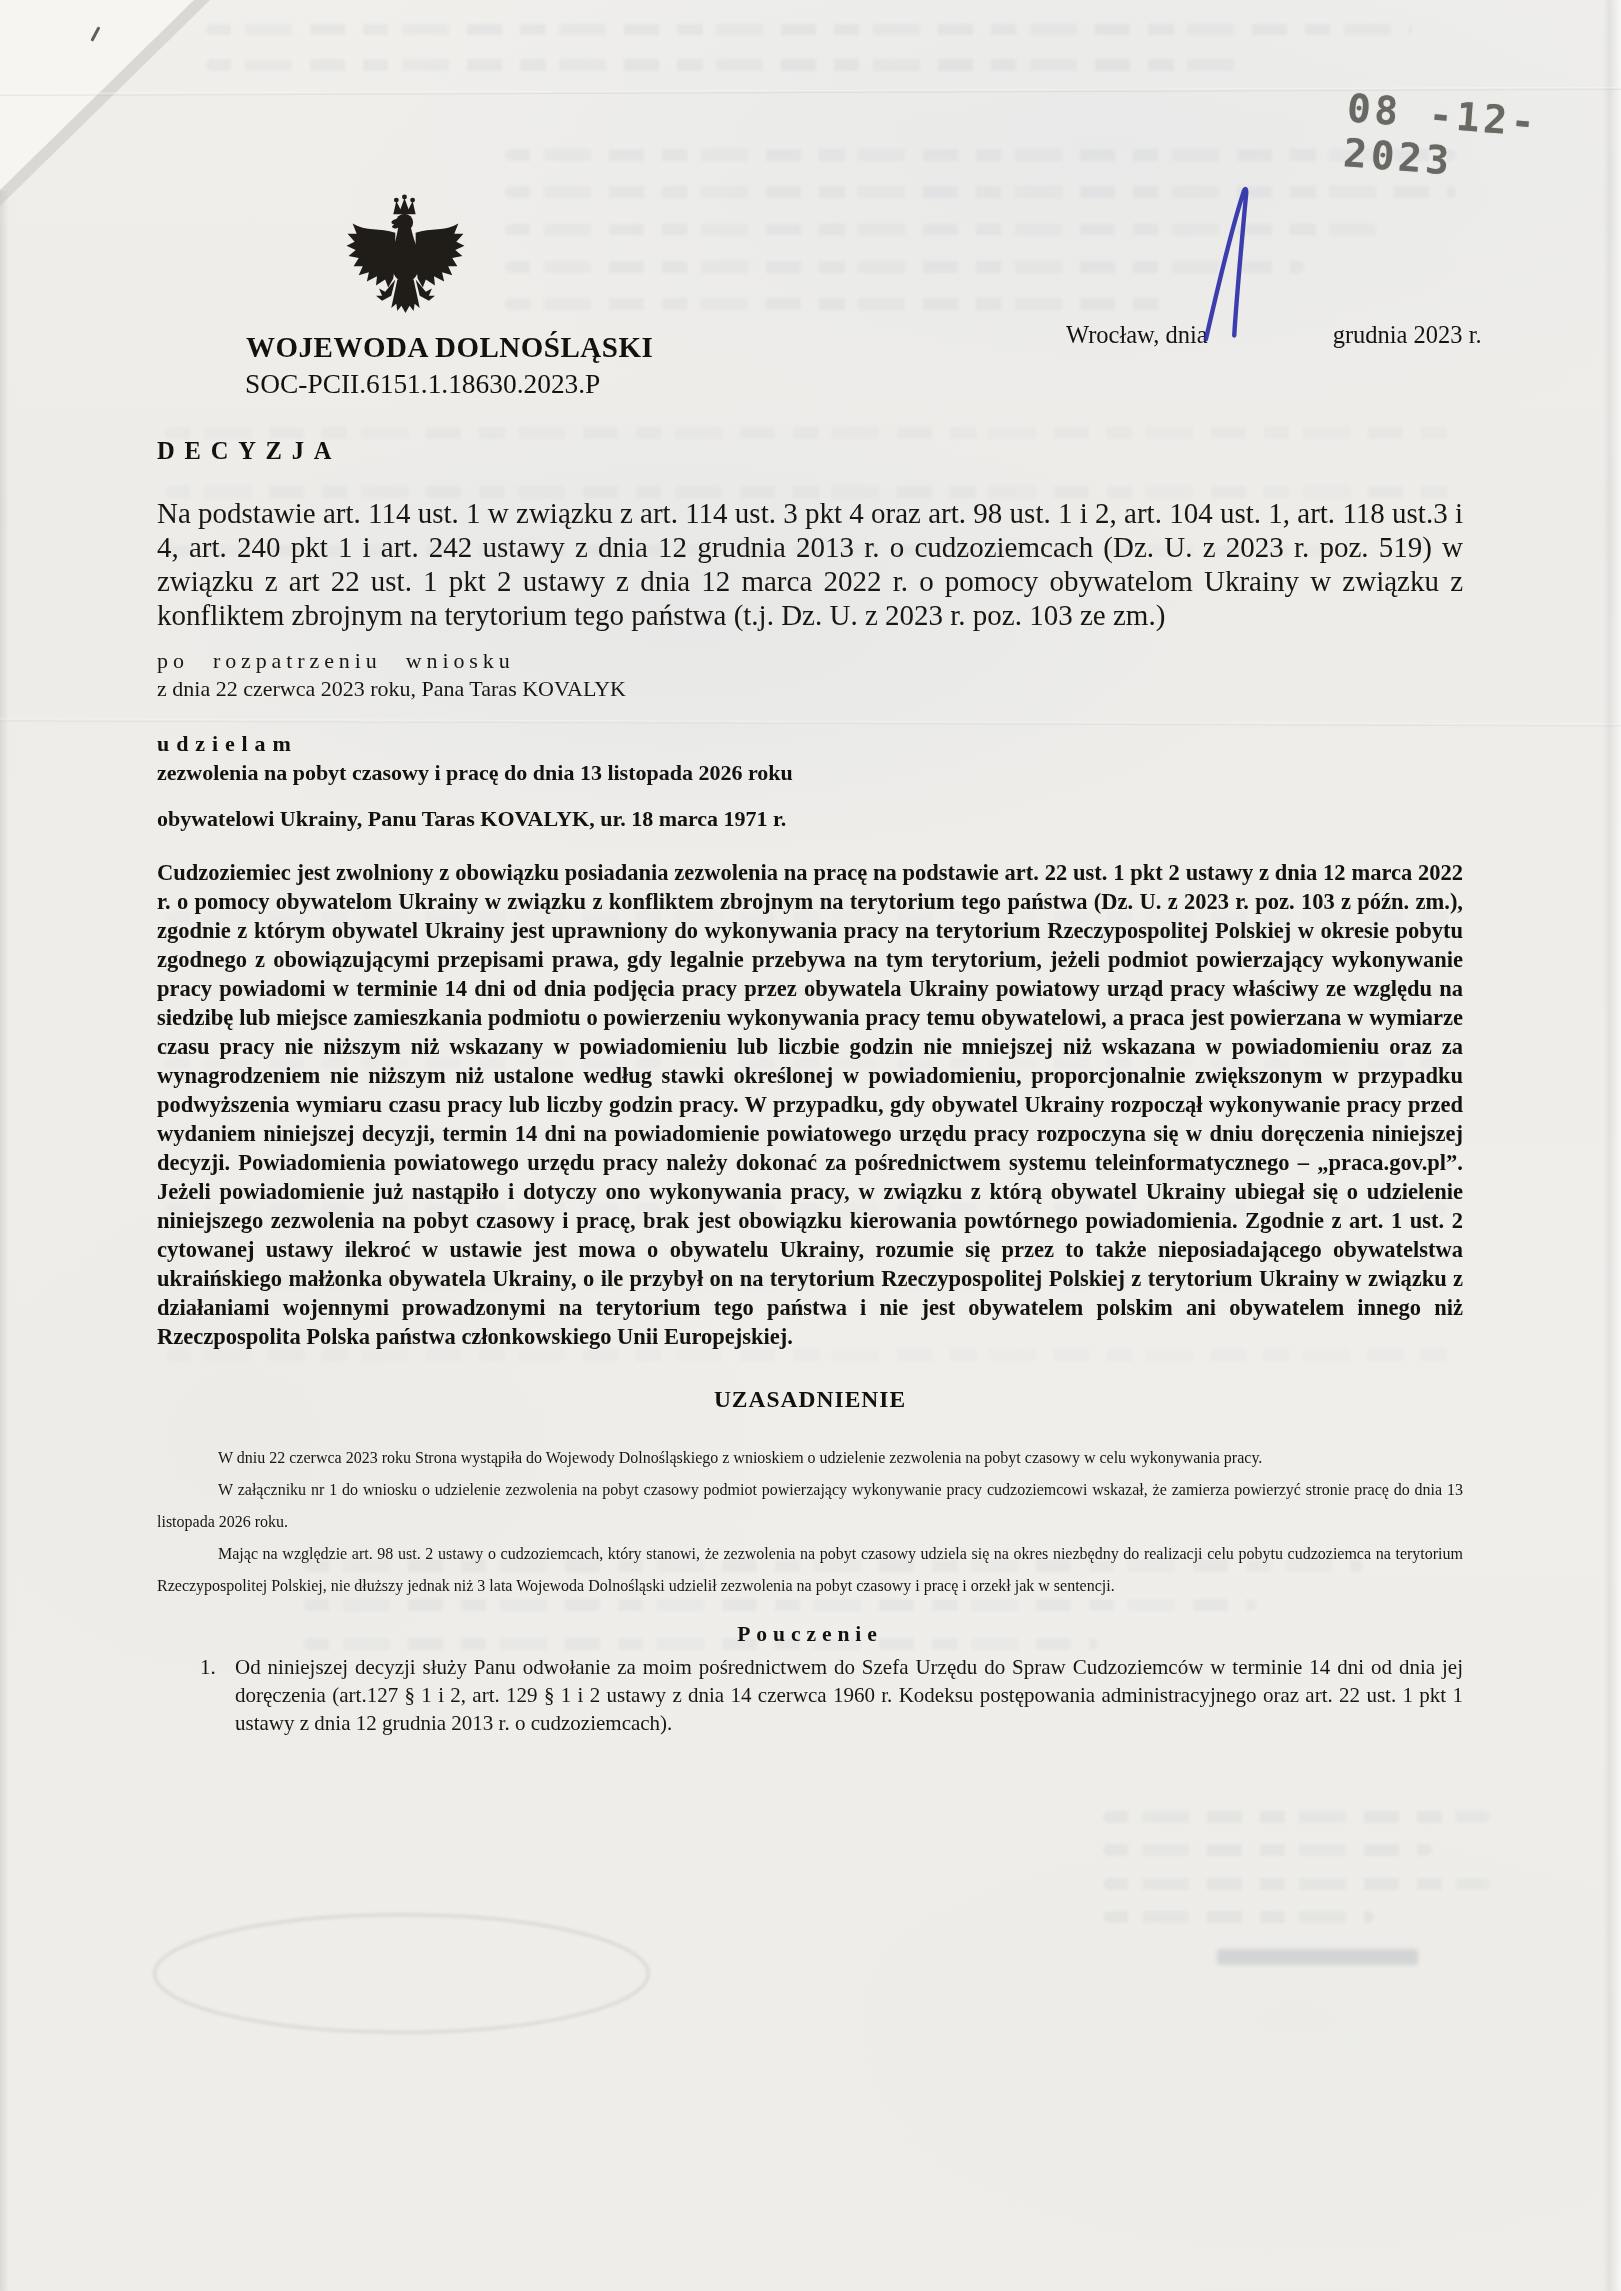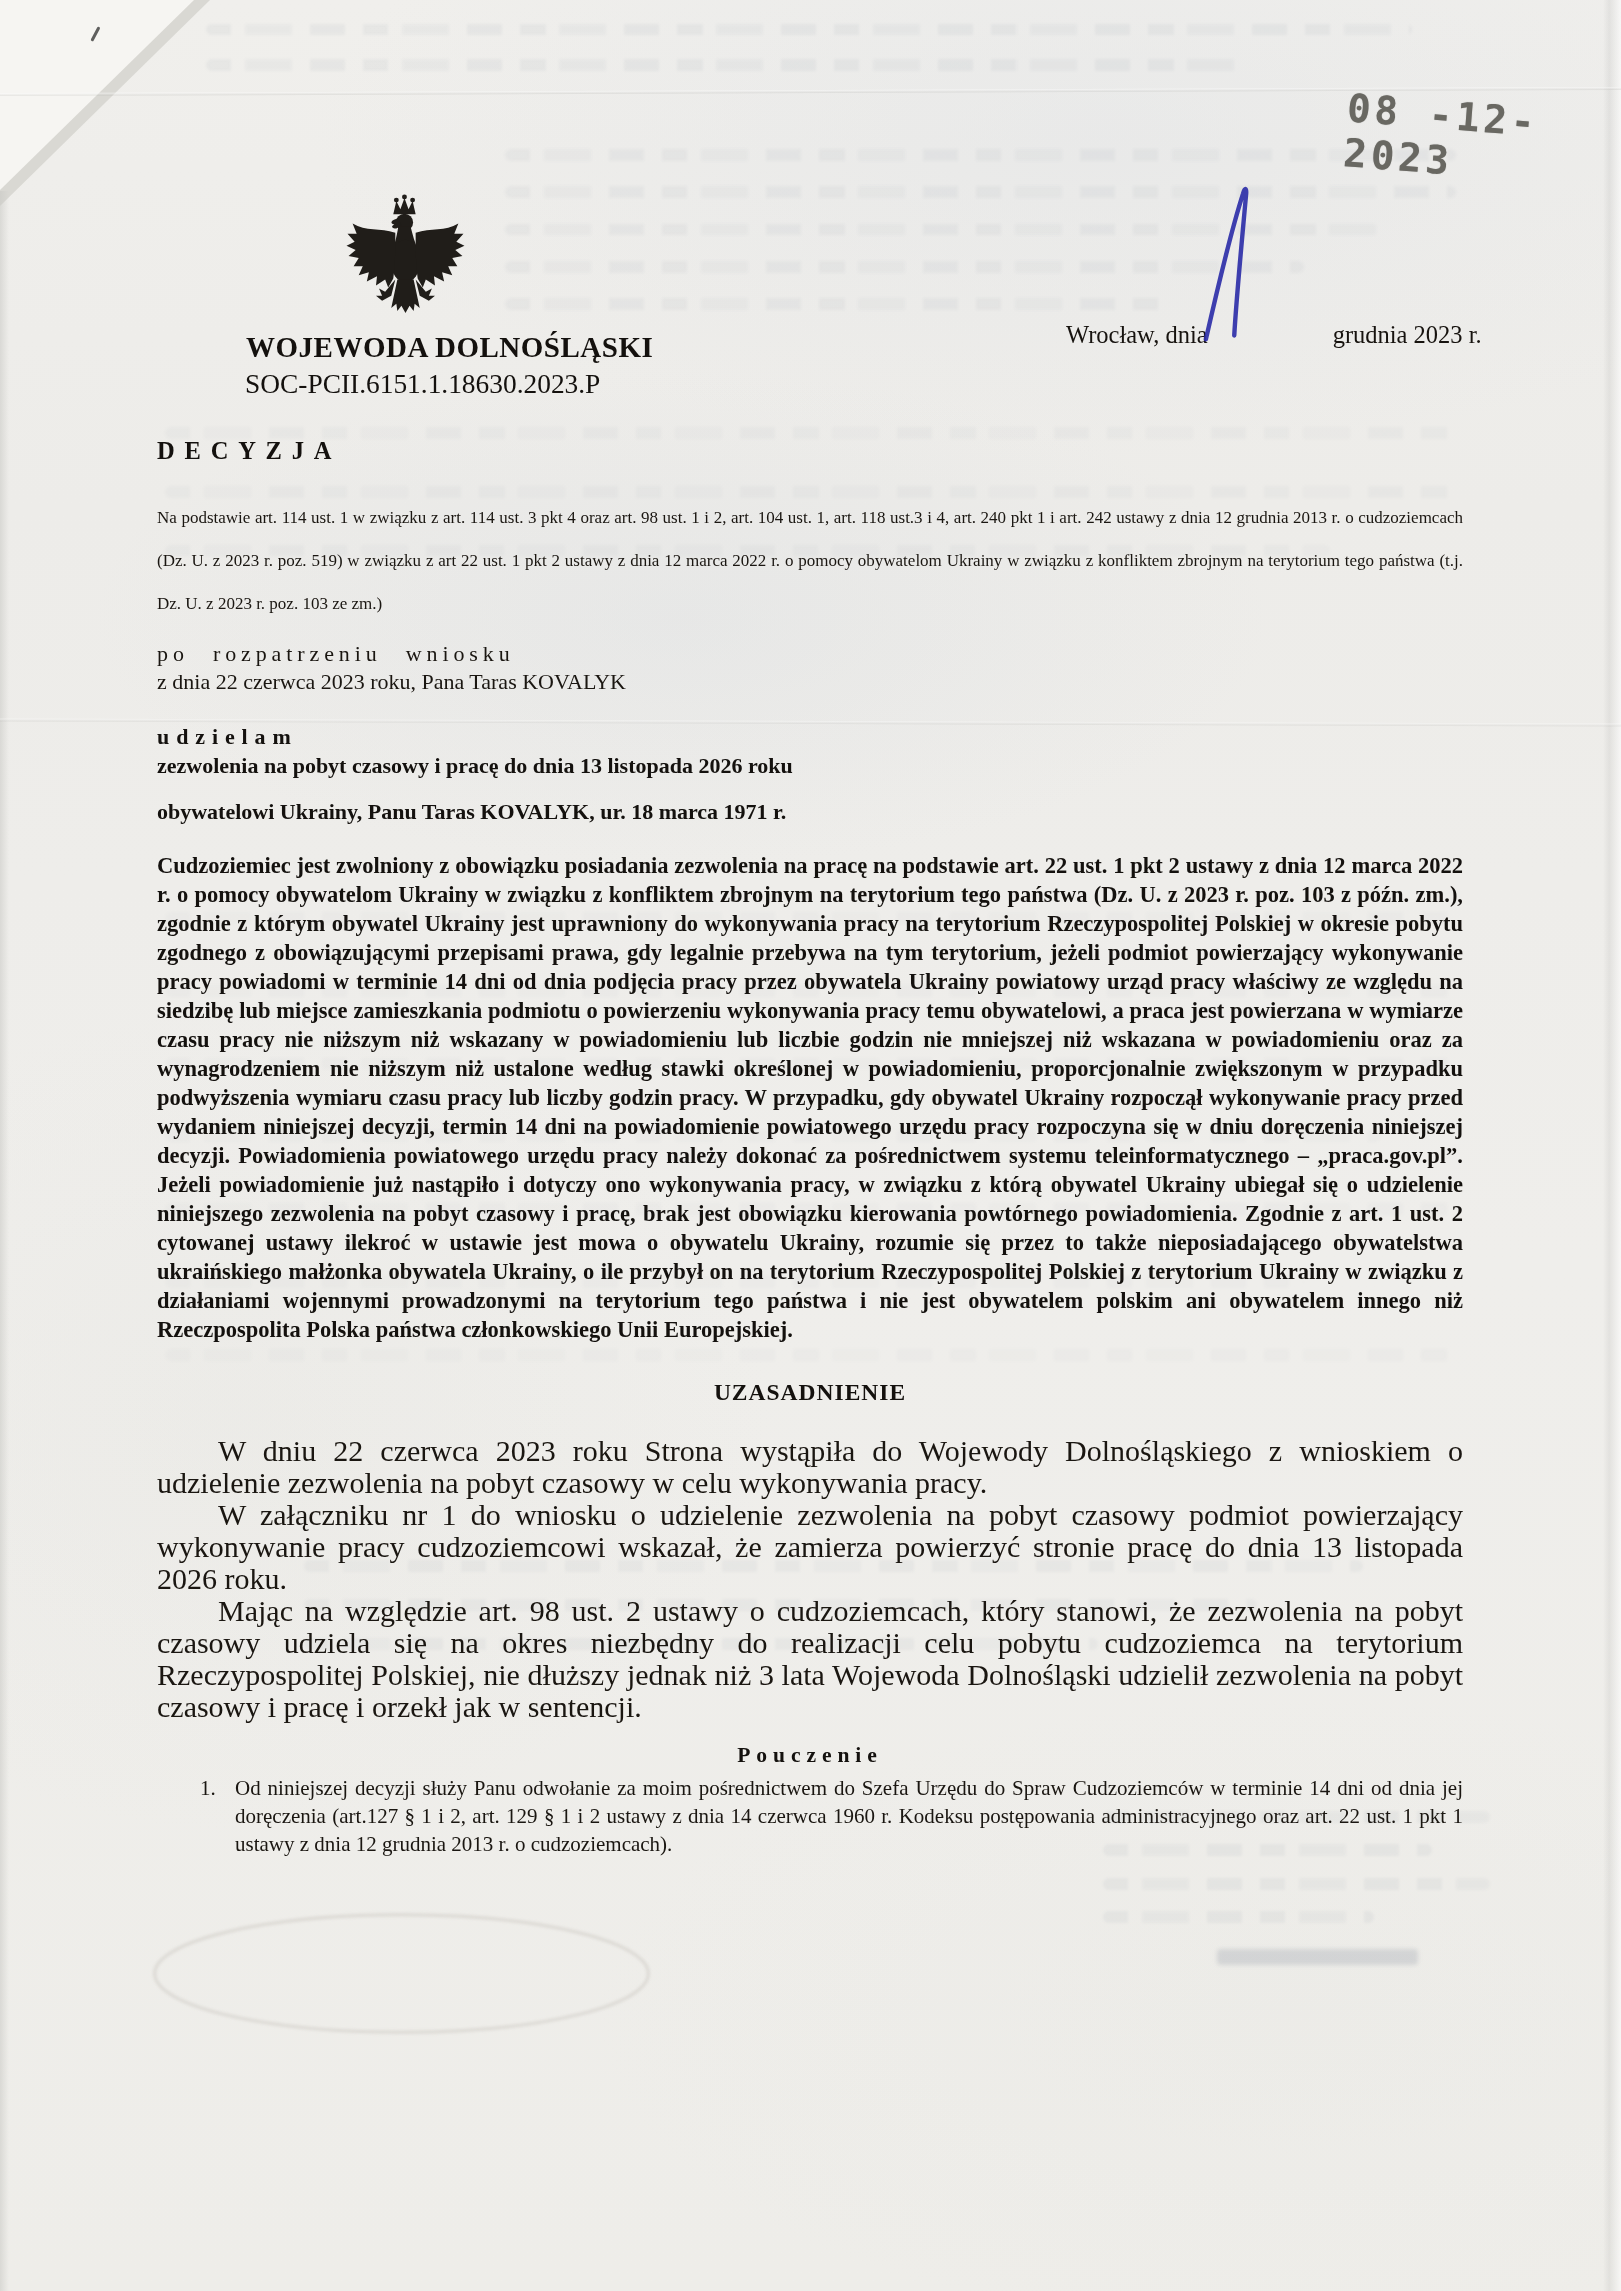--- a/index.html
+++ b/index.html
@@ -46,33 +46,33 @@
   .authority{position:absolute;left:246px;top:331px;font-size:29px;font-weight:bold;
     letter-spacing:0.5px;color:#14110e;}
   .case-number{position:absolute;left:245px;top:369px;font-size:27.4px;color:#14110e;}
   .place-date{position:absolute;left:1066px;top:321px;font-size:24.5px;color:#17130f;
     display:flex;}
   .place-date .gap{display:inline-block;width:125px;}
   .pen-mark{position:absolute;left:1189px;top:179px;}
   
   .col{position:absolute;left:157px;top:437px;width:1306px;}
   .title{ text-align:left;font-size:24.5px;font-weight:bold;letter-spacing:9.8px;color:#14110e;}
-  .legal{margin-top:31px;font-size:17px;line-height:43px;text-align:justify;color:#1a1611;}
+  .legal{margin-top:31px;font-size:29px;line-height:34px;text-align:justify;color:#1a1611;}
   .center-line{text-align:left;font-size:22px;color:#1a1611;}
   .after-review{margin-top:15.7px;letter-spacing:4.9px;word-spacing:13.7px;}
   .application{margin-top:2px;}
   .decision-word{margin-top:29px;font-weight:bold;letter-spacing:6.9px;word-spacing:9.8px;color:#14110e;}
   .decision-scope{margin-top:2.9px;font-weight:bold;color:#14110e;}
   .beneficiary{margin-top:20px;font-weight:bold;color:#14110e;}
   .exemption{margin-top:26.5px;font-size:22.5px;line-height:29px;font-weight:bold;
     text-align:justify;color:#14110e;}
   .just-heading{margin-top:35px;text-align:center;font-size:23.5px;font-weight:bold;
     letter-spacing:1px;color:#14110e;}
   .just-paras{margin-top:29px;}
-  .just-paras p{margin:0;font-size:30px;line-height:32px;text-align:justify;
+  .just-paras p{margin:0;font-size:16px;line-height:32px;text-align:justify;
     text-indent:61px;color:#1a1611;}
   .pou-heading{margin-top:20px;text-align:center;font-size:21.6px;font-weight:bold;
     letter-spacing:5.9px;color:#14110e;}
   .pou-item{margin-top:5.9px;display:flex;font-size:21px;line-height:28px;color:#1a1611;}
   .pou-num{width:35px;flex:none;margin-left:43px;}
   .pou-text{flex:1;text-align:justify;}
 </style>
 </head>
 <body>
 

